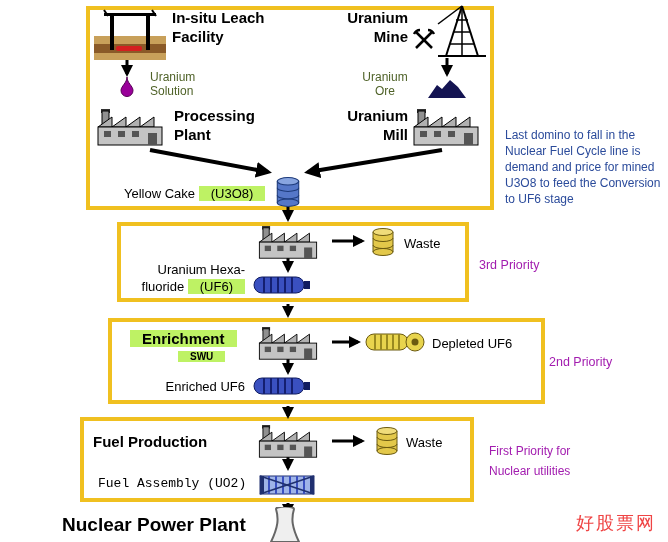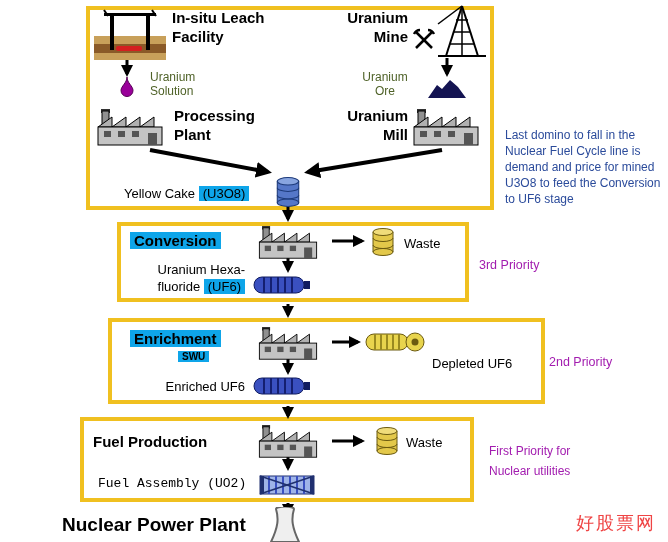--- a/index.html
+++ b/index.html
@@ -6,21 +6,21 @@
   .canvas{position:relative;width:668px;height:542px;background:#FFFFFF;
           font-family:"Liberation Sans",sans-serif;overflow:hidden;}
   .abs{position:absolute;}
   .box{position:absolute;border:4px solid #F0C020;box-sizing:border-box;background:transparent;}
   .h{font-weight:700;font-size:15px;line-height:19px;color:#000;white-space:nowrap;}
   .h2{font-weight:700;font-size:19px;color:#000;white-space:nowrap;}
   .lbl{font-size:13px;color:#000;white-space:nowrap;}
   .grn{font-size:12px;line-height:14px;color:#4F6228;white-space:nowrap;}
   .navy{font-size:12.5px;color:#a21caf;white-space:nowrap;}
   .note{font-size:12px;line-height:16px;color:#2B4B9B;}
-  .hl{background:#0ea5e9;padding:0 4px;}
+  .hl{background:#bef264;padding:0 12px;}
   .right{text-align:right;}
   .center{text-align:center;}
   .wm{font-size:18px;color:#ef4444;letter-spacing:2px;}
   svg{display:block;}
 </style>
 </head>
 <body>
 
 <div class="canvas">
 
@@ -137,23 +137,20 @@
   <svg class="abs" style="left:276px;top:177px;" width="24" height="30" viewBox="0 0 22 28">
     <rect x="1" y="4" width="20" height="20" fill="#5577C8"></rect>
     <ellipse cx="11" cy="24" rx="10" ry="3.5" fill="#5577C8" stroke="#1d3a7a"></ellipse>
     <path d="M1,10 A10,3.5 0 0 0 21,10" stroke="#1d3a7a" fill="none"></path>
     <path d="M1,17 A10,3.5 0 0 0 21,17" stroke="#1d3a7a" fill="none"></path>
     <line x1="1" y1="4" x2="1" y2="24" stroke="#1d3a7a"></line>
     <line x1="21" y1="4" x2="21" y2="24" stroke="#1d3a7a"></line>
     <ellipse cx="11" cy="4" rx="10" ry="3.5" fill="#88A5E0" stroke="#1d3a7a"></ellipse>
   </svg>
 
-  <div class="abs h" style="left:130px;top:231px;">
-    <span class="hl">Conversion</span>
-  </div>
   <svg class="abs" style="left:252px;top:226px;" width="72" height="34" viewBox="0 0 72 38">
     <rect x="7" y="0" width="9" height="4" fill="#333"></rect>
     <rect x="8" y="2" width="7" height="14" fill="#909090" stroke="#000"></rect>
     <path d="M4,18 L18,8 V18 L32,8 V18 L46,8 V18 L60,8 V18 H4 Z" fill="#B0B0B0" stroke="#000"></path>
     <rect x="4" y="18" width="64" height="18" fill="#C4C4C4" stroke="#000"></rect>
     <rect x="10" y="22" width="7" height="6" fill="#555"></rect>
     <rect x="24" y="22" width="7" height="6" fill="#555"></rect>
     <rect x="38" y="22" width="7" height="6" fill="#555"></rect>
     <rect x="54" y="24" width="9" height="12" fill="#555"></rect>
   </svg>
@@ -204,21 +201,21 @@
   <svg class="abs" style="left:364px;top:331px;" width="62" height="22" viewBox="0 0 62 22">
     <rect x="2" y="3" width="42" height="16" rx="8" fill="#E8D44D" stroke="#6b5a10"></rect>
     <line x1="11" y1="3" x2="11" y2="19" stroke="#9a8a20" stroke-width="2"></line>
     <line x1="17" y1="3" x2="17" y2="19" stroke="#9a8a20" stroke-width="2"></line>
     <line x1="23" y1="3" x2="23" y2="19" stroke="#9a8a20" stroke-width="2"></line>
     <line x1="29" y1="3" x2="29" y2="19" stroke="#9a8a20" stroke-width="2"></line>
     <line x1="35" y1="3" x2="35" y2="19" stroke="#9a8a20" stroke-width="2"></line>
     <circle cx="51" cy="11" r="9" fill="#E8D44D" stroke="#6b5a10"></circle>
     <circle cx="51" cy="11" r="3.5" fill="#6b5a10"></circle>
   </svg>
-  <div class="abs lbl" style="left:432px;top:356px;text-align:center;">Depleted UF6</div>
+  <div class="abs lbl" style="left:432px;top:336px;text-align:center;">Depleted UF6</div>
   <div class="abs lbl right" style="left:135px;top:379px;width:110px;">Enriched UF6</div>
   <svg class="abs" style="left:252px;top:375px;" width="60" height="22" viewBox="0 0 60 22">
     <rect x="2" y="3" width="50" height="16" rx="8" fill="#3A50C0" stroke="#101c60"></rect>
     <line x1="12" y1="3" x2="12" y2="19" stroke="#141f70" stroke-width="2"></line>
     <line x1="19" y1="3" x2="19" y2="19" stroke="#141f70" stroke-width="2"></line>
     <line x1="26" y1="3" x2="26" y2="19" stroke="#141f70" stroke-width="2"></line>
     <line x1="33" y1="3" x2="33" y2="19" stroke="#141f70" stroke-width="2"></line>
     <line x1="40" y1="3" x2="40" y2="19" stroke="#141f70" stroke-width="2"></line>
     <rect x="52" y="7" width="6" height="8" fill="#101c60"></rect>
   </svg>

